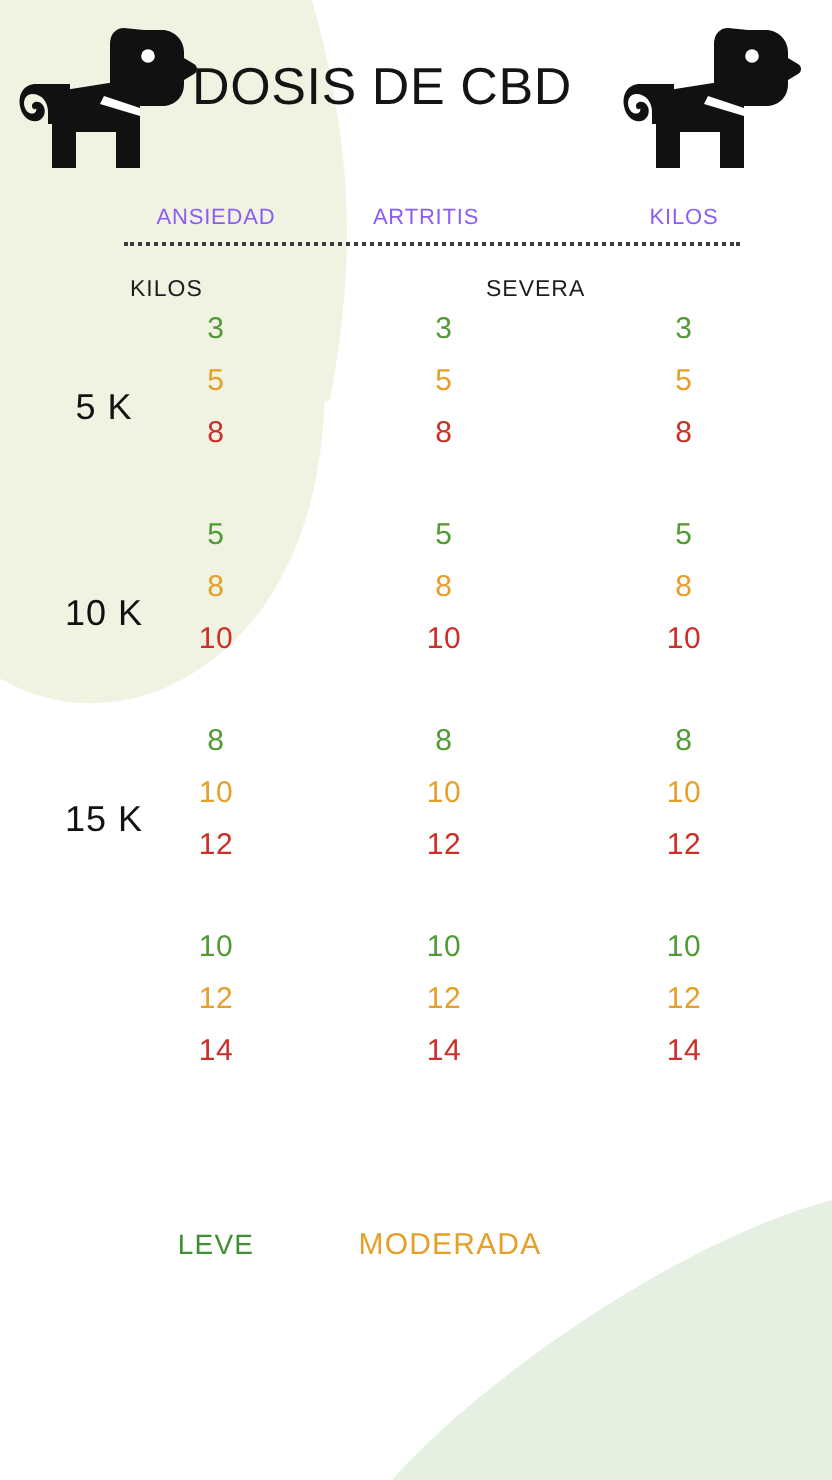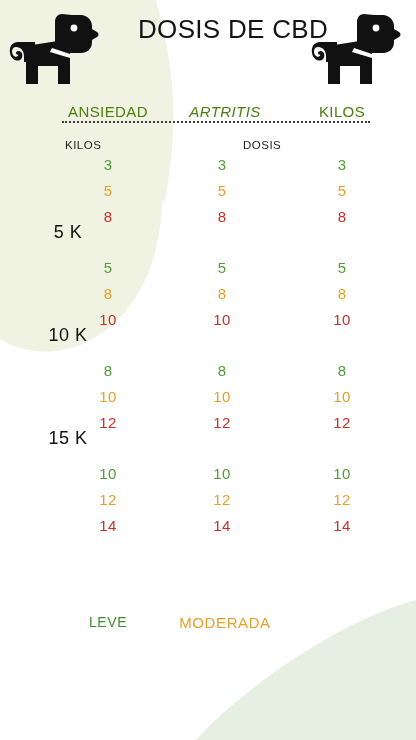--- a/index.html
+++ b/index.html
@@ -43,50 +43,50 @@
     top: 6px;
     width: 100px;
     height: 92px;
   }
   .dog-left  { left: 4px; }
   .dog-right { left: 306px; }
 
   .title {
     position: absolute;
     left: 96px;
-    top: 14px;
+    top: 28px;
     width: 232px;
-    text-align: right;
+    text-align: left;
     font-size: 26px;
     letter-spacing: 0.3px;
     color: #141414;
     font-weight: 400;
     font-family: "Liberation Sans", sans-serif;
     white-space: nowrap;
   }
 
   
   .col-headers {
     position: absolute;
     top: 103px;
     left: 0;
     width: 416px;
     height: 22px;
   }
   .col-head {
     position: absolute;
     top: 0;
-    font-size: 15px;
-    color: #4d7c0f;
+    font-size: 11px;
+    color: #8b5cf6;
     letter-spacing: 0.4px;
     text-align: center;
     white-space: nowrap;
   }
   .ch-ansiedad { left: 62px;  width: 92px; }
-  .ch-artritis { left: 182px; width: 86px; font-style: italic; }
+  .ch-artritis { left: 170px; width: 86px; }
   .ch-estres   { left: 300px; width: 84px; }
 
   .header-rule {
     position: absolute;
     top: 121px;
     left: 62px;
     width: 308px;
     height: 0;
     border-top: 2px dotted #3b3b3b;
   }
@@ -111,30 +111,29 @@
     width: 416px;
   }
 
   .row {
     position: relative;
     height: 103px;
   }
 
   .row-weight {
     position: absolute;
-    left: 28px;
+    left: 12px;
     top: 50%;
     transform: translateY(-50%);
     width: 80px;
     text-align: center;
     font-size: 18px;
     color: #111111;
     letter-spacing: 0.5px;
     white-space: nowrap;
-    margin-top: 28px;
   }
 
   .cell {
     position: absolute;
     top: 0;
     width: 72px;
     text-align: center;
   }
   .cell-0 { left: 72px; }
   .cell-1 { left: 186px; }
@@ -208,21 +207,21 @@
   </div>
 
   <div class="col-headers">
     <div class="col-head ch-ansiedad">ANSIEDAD</div>
     <div class="col-head ch-artritis">ARTRITIS</div>
     <div class="col-head ch-estres">KILOS</div>
   </div>
   <div class="header-rule"></div>
 
   <div class="sub-label lbl-kilos">KILOS</div>
-  <div class="sub-label lbl-gotas">DOSIS</div>
+  <div class="sub-label lbl-gotas">SEVERA</div>
 
   <div class="rows">
 
     <div class="row">
       <div class="row-weight">5 K</div>
       <div class="cell cell-0">
         <span class="dose leve">3</span>
         <span class="dose moderada">5</span>
         <span class="dose severa">8</span>
       </div>

